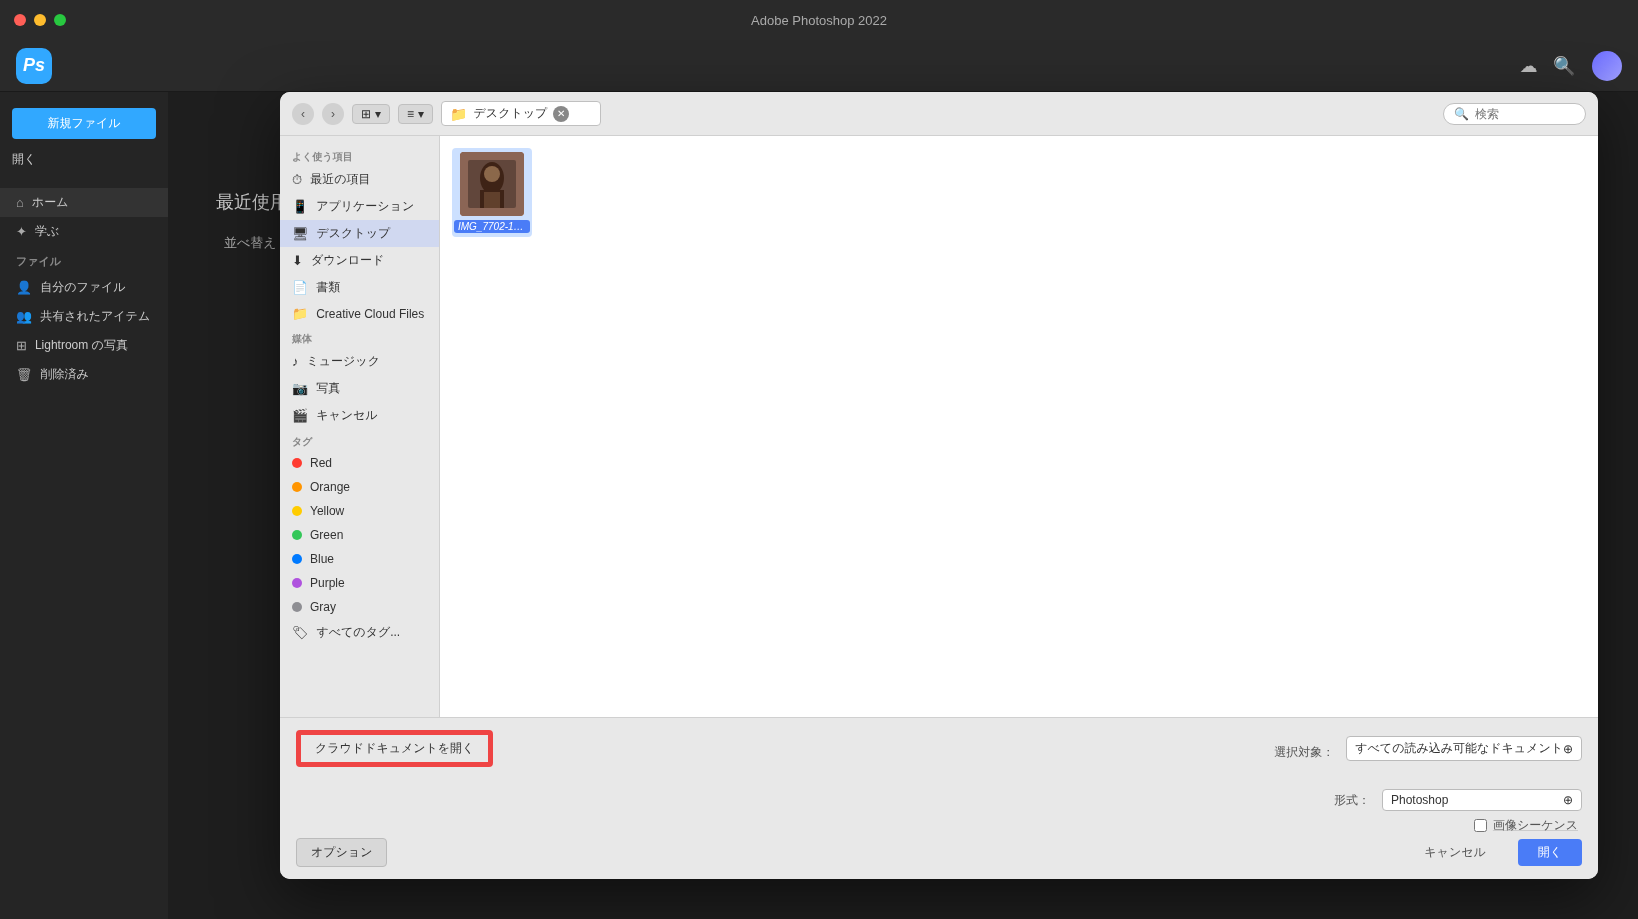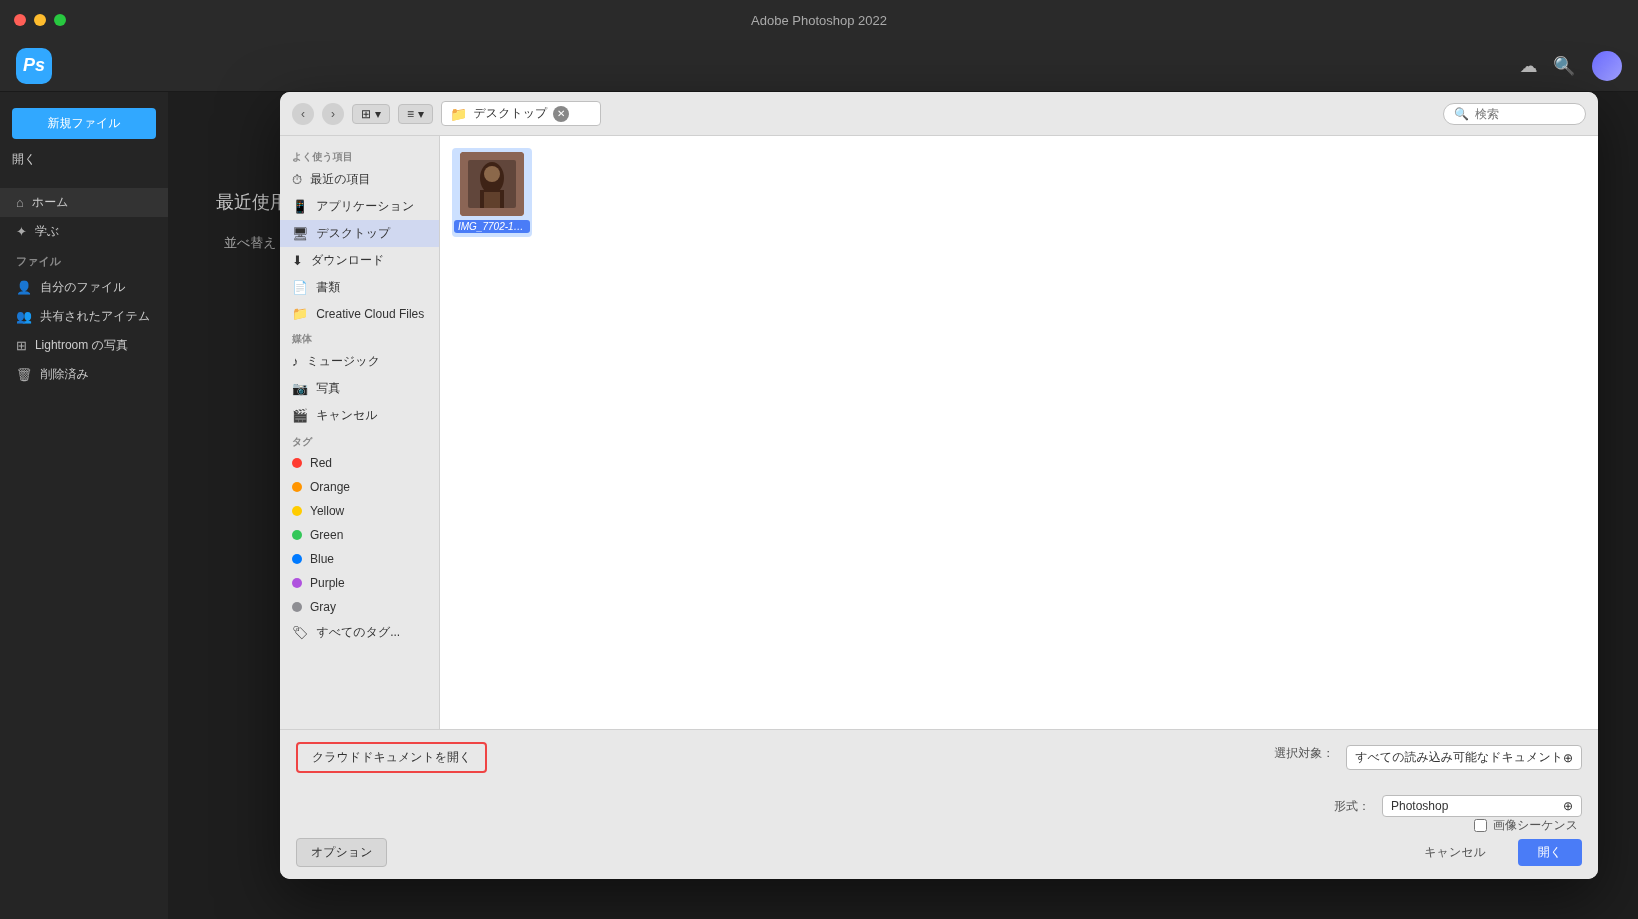--- a/index.html
+++ b/index.html
@@ -366,21 +366,21 @@
       margin-bottom: 6px;
     }
     .dialog-footer-row3 {
       display: flex;
       align-items: center;
       justify-content: flex-end;
       gap: 12px;
     }
     .dialog-cloud-btn {
       background: transparent;
-      border: 2px solid #ef4444;
+      border: 5px solid #ef4444;
       border-radius: 4px;
       padding: 5px 14px;
       font-size: 12px;
       color: #333;
       cursor: pointer;
     }
     .dialog-label { font-size: 12px; color: #555; }
     .dialog-select {
       background: white;
       border: 1px solid #bbb;
@@ -669,38 +669,38 @@
               </svg>
             </div>
             <div class="file-name">IMG_7702-1.psd</div>
           </div>
         </div>
       </div>
 
       <div class="dialog-footer">
         <div class="dialog-footer-row2">
           <button class="dialog-cloud-btn">クラウドドキュメントを開く</button>
-          <div style="margin-left:auto; display:flex; align-items:flex-start; gap:12px;">
+          <div style="margin-left:auto; display:flex; align-items:flex-end; gap:12px;">
             <span class="dialog-label">選択対象：</span>
             <div class="dialog-select">
               <span>すべての読み込み可能なドキュメント</span>
               <span>⊕</span>
             </div>
           </div>
         </div>
         <div class="dialog-footer-row3">
           <div style="margin-left:auto; display:flex; align-items:center; gap:12px;margin-top:16px;">
             <span class="dialog-label">形式：</span>
             <div class="dialog-select">
               <span>Photoshop</span>
               <span>⊕</span>
             </div>
           </div>
         </div>
-        <div style="display:flex; justify-content:flex-end; margin-top:0; margin-bottom:4px;">
+        <div style="display:flex; justify-content:flex-end; margin-top:6px; margin-bottom:4px;text-decoration:underline;">
           <div class="dialog-checkbox-row">
             <input type="checkbox" class="dialog-checkbox" style="">
             <span>画像シーケンス</span>
           </div>
         </div>
         <div class="dialog-footer-actions">
           <button class="btn-options">オプション</button>
           <div style="display:flex; gap:20px; align-items:center;">
             <button class="btn-cancel">キャンセル</button>
             <button class="btn-open">開く</button>

